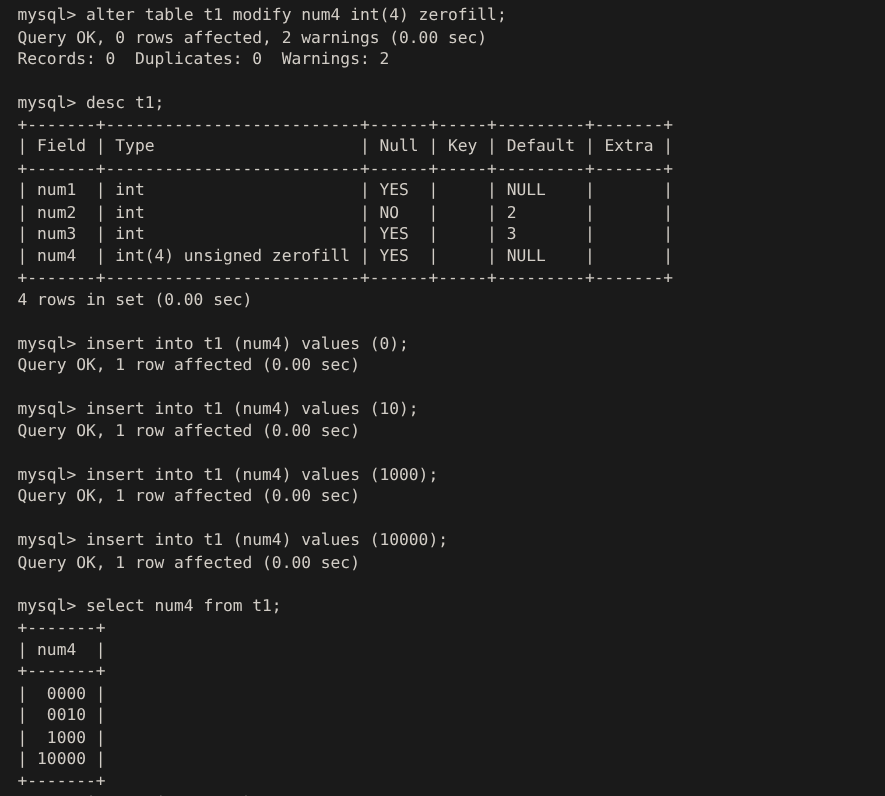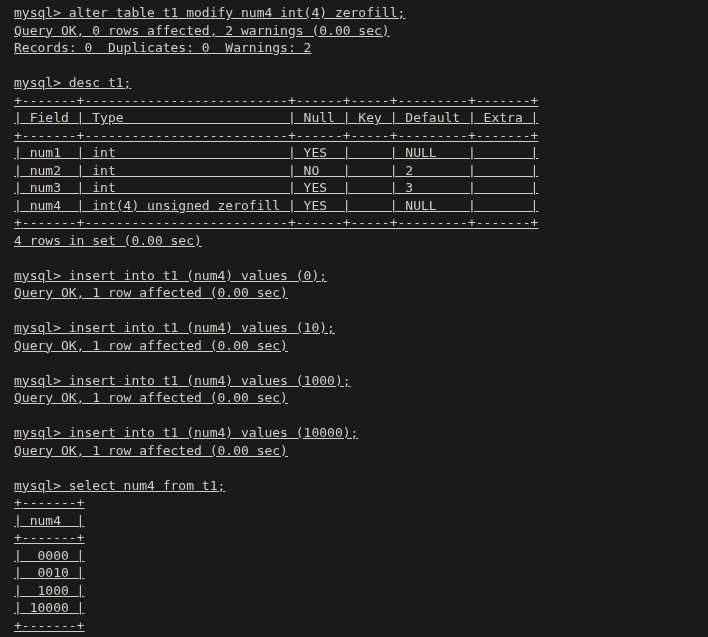--- a/index.html
+++ b/index.html
@@ -19,21 +19,20 @@
     padding: 4px 0 0 14px;
     box-sizing: border-box;
     overflow: hidden;
     white-space: pre;
     letter-spacing: 0px;
   }
   .line {
     display: block;
     height: 17.5px;
     white-space: pre;
-    text-decoration: underline;
   }
   .blank {
     display: block;
     height: 17.5px;
   }
 </style>
 </head>
 <body>
 
 <div id="terminal"><span class="line">mysql&gt; alter table t1 modify num4 int(4) zerofill;</span><span class="line">Query OK, 0 rows affected, 2 warnings (0.00 sec)</span><span class="line">Records: 0  Duplicates: 0  Warnings: 2</span><span class="blank">&nbsp;</span><span class="line">mysql&gt; desc t1;</span><span class="line">+-------+--------------------------+------+-----+---------+-------+</span><span class="line">| Field | Type                     | Null | Key | Default | Extra |</span><span class="line">+-------+--------------------------+------+-----+---------+-------+</span><span class="line">| num1  | int                      | YES  |     | NULL    |       |</span><span class="line">| num2  | int                      | NO   |     | 2       |       |</span><span class="line">| num3  | int                      | YES  |     | 3       |       |</span><span class="line">| num4  | int(4) unsigned zerofill | YES  |     | NULL    |       |</span><span class="line">+-------+--------------------------+------+-----+---------+-------+</span><span class="line">4 rows in set (0.00 sec)</span><span class="blank">&nbsp;</span><span class="line">mysql&gt; insert into t1 (num4) values (0);</span><span class="line">Query OK, 1 row affected (0.00 sec)</span><span class="blank">&nbsp;</span><span class="line">mysql&gt; insert into t1 (num4) values (10);</span><span class="line">Query OK, 1 row affected (0.00 sec)</span><span class="blank">&nbsp;</span><span class="line">mysql&gt; insert into t1 (num4) values (1000);</span><span class="line">Query OK, 1 row affected (0.00 sec)</span><span class="blank">&nbsp;</span><span class="line">mysql&gt; insert into t1 (num4) values (10000);</span><span class="line">Query OK, 1 row affected (0.00 sec)</span><span class="blank">&nbsp;</span><span class="line">mysql&gt; select num4 from t1;</span><span class="line">+-------+</span><span class="line">| num4  |</span><span class="line">+-------+</span><span class="line">|  0000 |</span><span class="line">|  0010 |</span><span class="line">|  1000 |</span><span class="line">| 10000 |</span><span class="line">+-------+</span><span class="line">4 rows in set (0.00 sec)</span></div>

